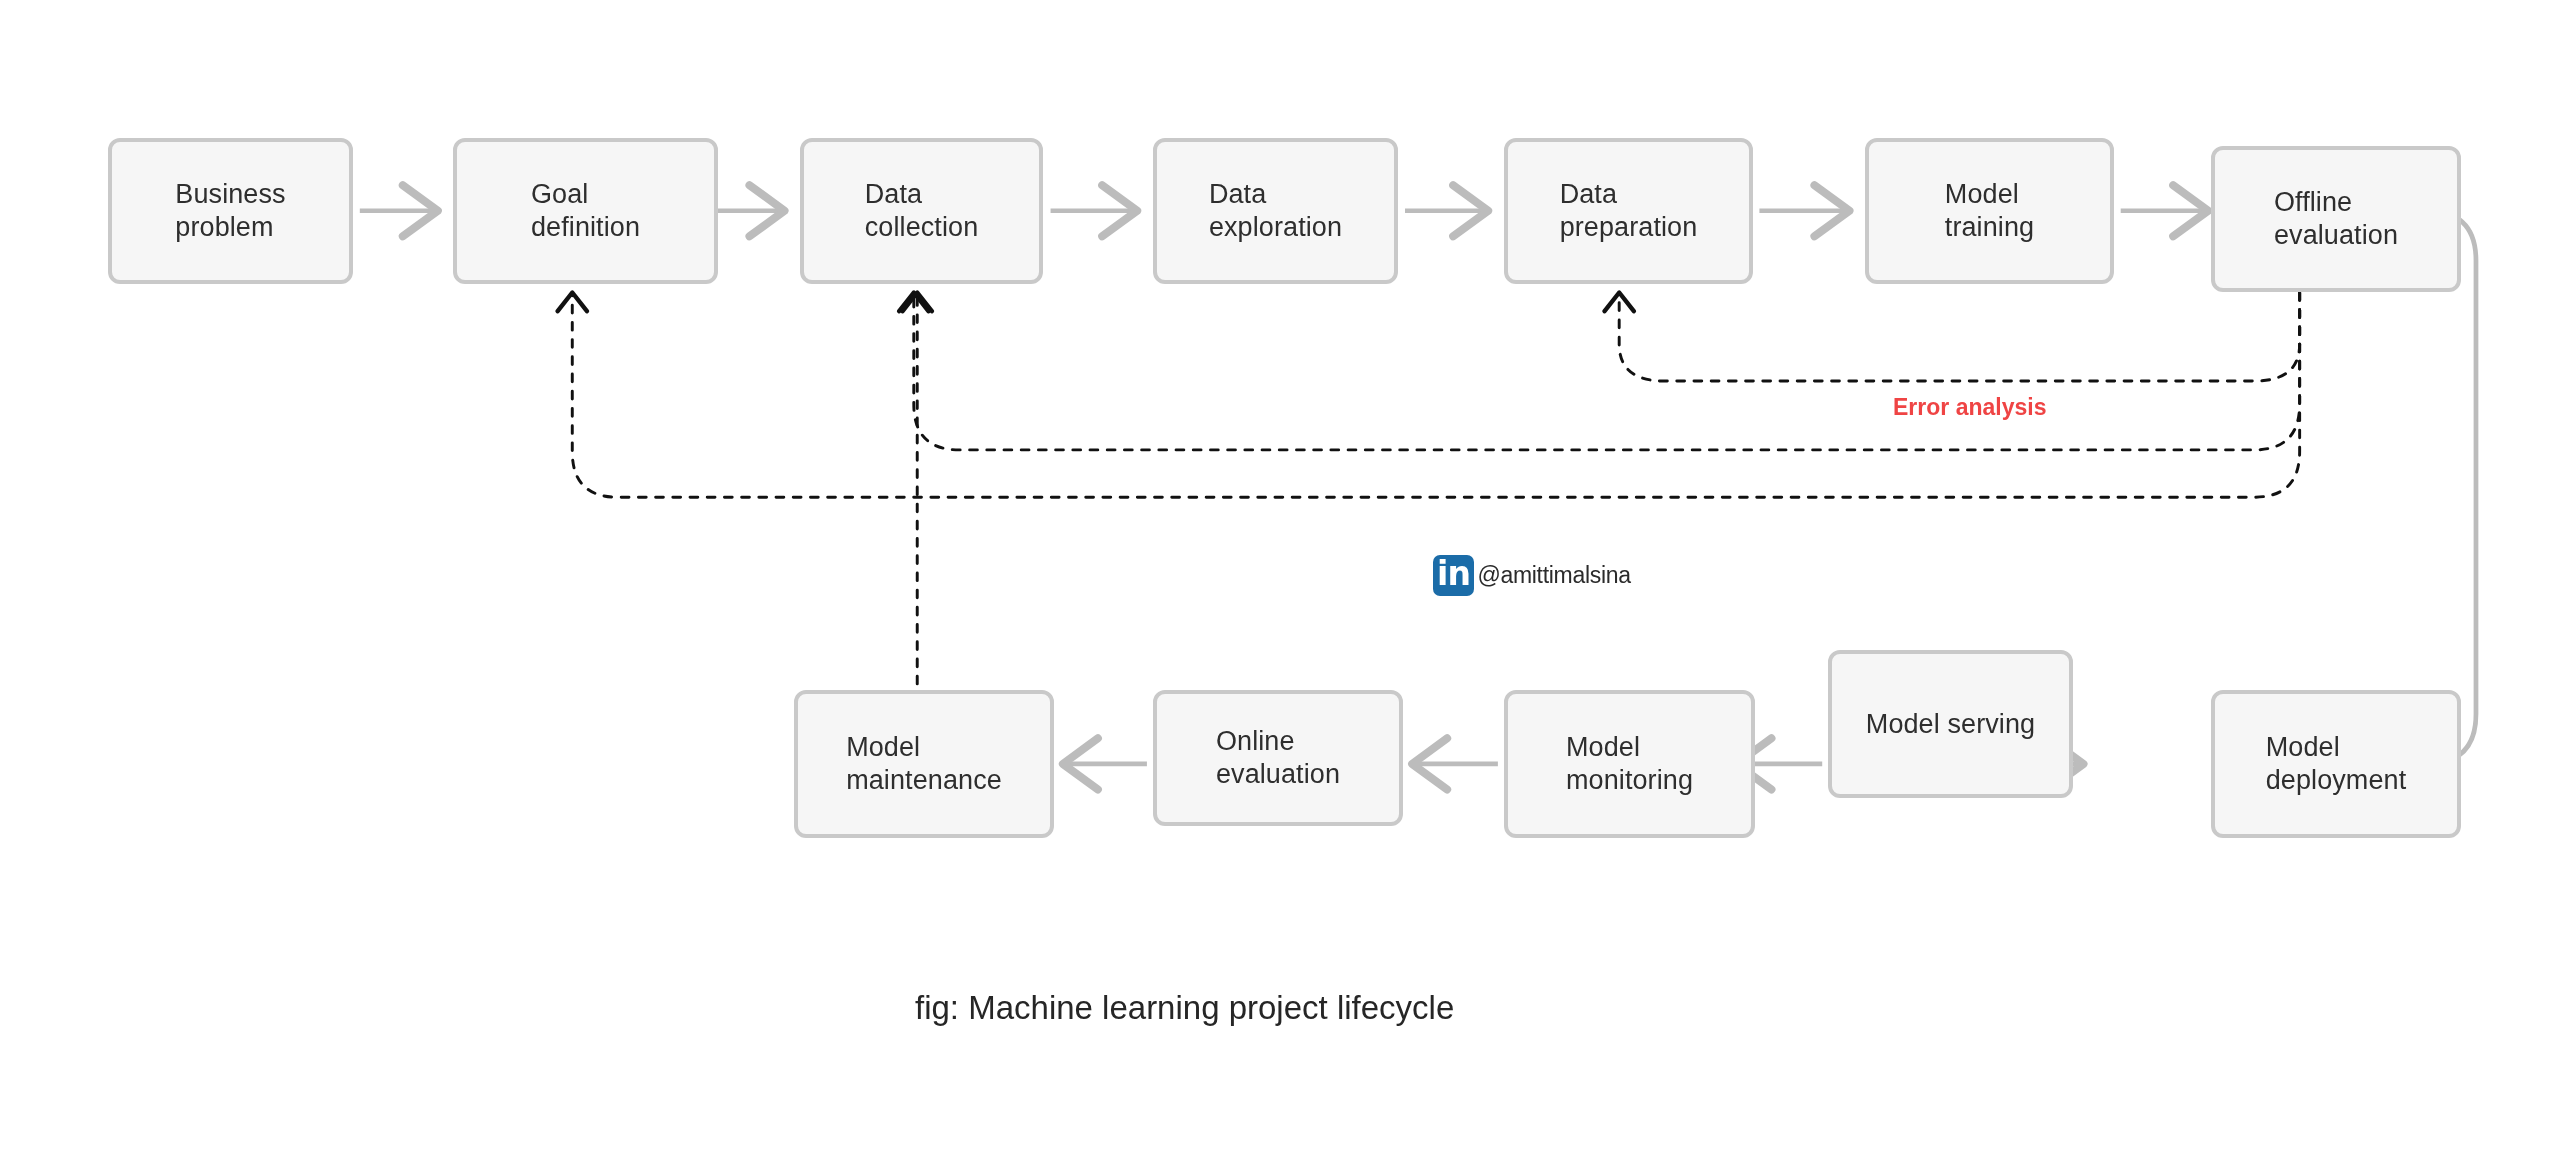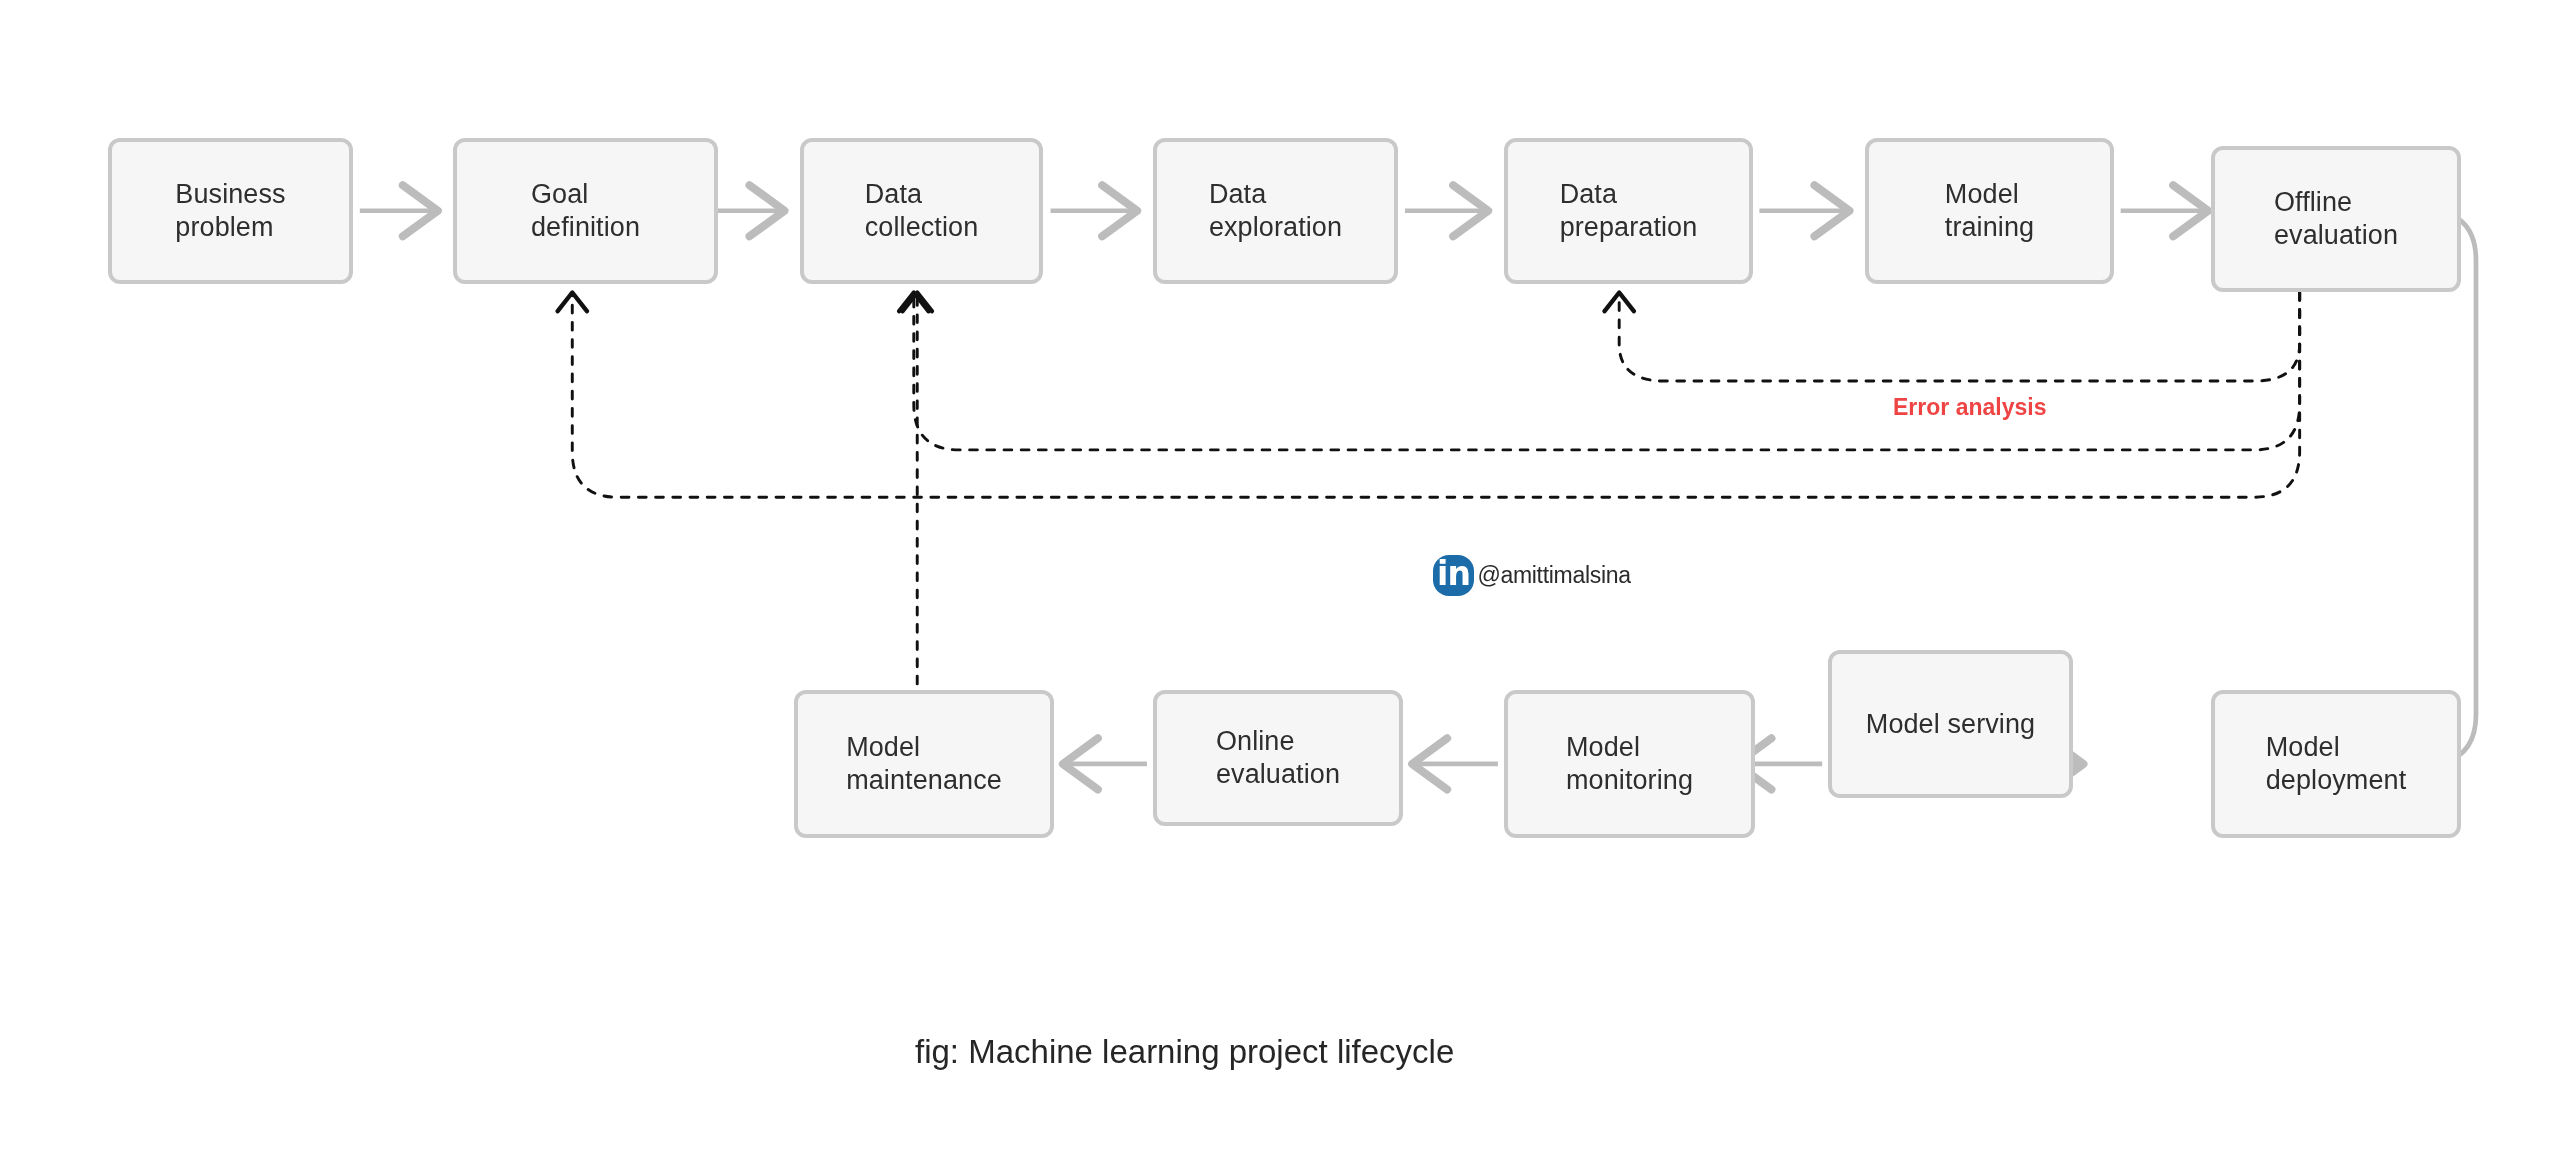--- a/index.html
+++ b/index.html
@@ -56,21 +56,21 @@
   }
   .watermark {
     position: absolute;
     display: flex;
     align-items: center;
     gap: 3.4px;
   }
   .li-badge {
     width: 41px;
     height: 41px;
-    border-radius: 16px;
+    border-radius: 7px;
     background: #1b6ca8;
     color: #ffffff;
     font-size: 33px;
     font-weight: bold;
     line-height: 38px;
     text-align: center;
     letter-spacing: -0.9px;
     font-family: "DejaVu Sans", sans-serif;
   }
   .li-handle {
@@ -177,16 +177,16 @@
 deployment</span>
   </div>
 
   <div class="edge-label" style="left:1893px; top:394px;">Error analysis</div>
 
   <div class="watermark" style="left:1433px; top:555px;">
     <span class="li-badge">in</span>
     <span class="li-handle">@amittimalsina</span>
   </div>
 
-  <div class="caption" style="left:915px; top:989px;margin-top:44px;">fig: Machine learning project lifecycle</div>
+  <div class="caption" style="left:915px; top:989px;">fig: Machine learning project lifecycle</div>
 
 </div>
 
 
 </body></html>

